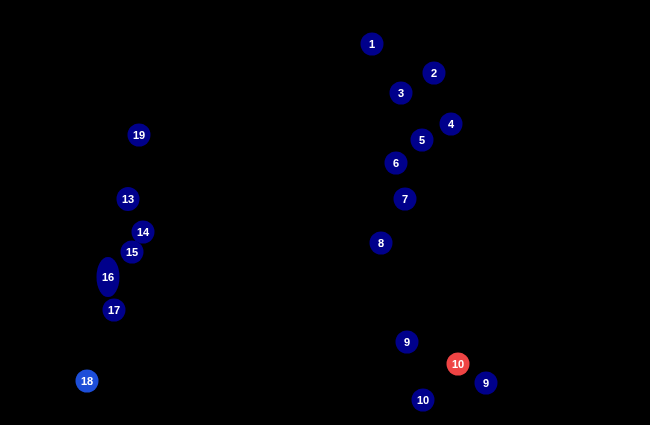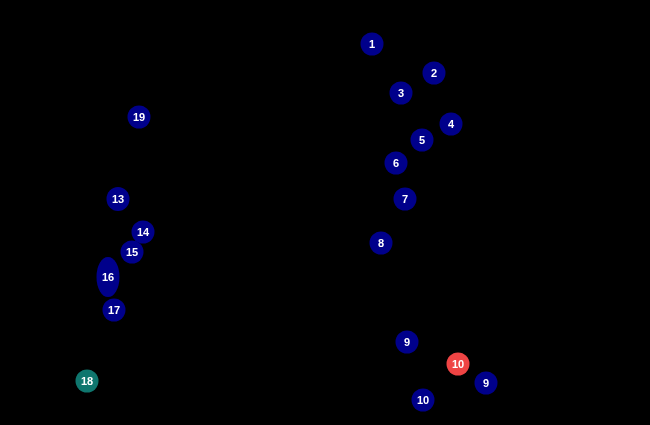--- a/index.html
+++ b/index.html
@@ -44,20 +44,20 @@
     <div class="node" style="left: 401px; top: 93px; width: 23px; height: 23px; background: rgb(0, 0, 139); color: rgb(255, 255, 255);">3</div>
     <div class="node" style="left: 451px; top: 124px; width: 23px; height: 23px; background: rgb(0, 0, 139); color: rgb(255, 255, 255);">4</div>
     <div class="node" style="left: 422px; top: 140px; width: 23px; height: 23px; background: rgb(0, 0, 139); color: rgb(255, 255, 255);">5</div>
     <div class="node" style="left: 396px; top: 163px; width: 23px; height: 23px; background: rgb(0, 0, 139); color: rgb(255, 255, 255);">6</div>
     <div class="node" style="left: 405px; top: 199px; width: 23px; height: 23px; background: rgb(0, 0, 139); color: rgb(255, 255, 255);">7</div>
     <div class="node" style="left: 381px; top: 243px; width: 23px; height: 23px; background: rgb(0, 0, 139); color: rgb(255, 255, 255);">8</div>
     <div class="node" style="left: 407px; top: 342px; width: 23px; height: 23px; background: rgb(0, 0, 139); color: rgb(255, 255, 255);">9</div>
     <div class="node" style="left: 458px; top: 364px; width: 23px; height: 23px; background: #ef4444; color: rgb(255, 255, 255);">10</div>
     <div class="node" style="left: 486px; top: 383px; width: 23px; height: 23px; background: rgb(0, 0, 139); color: rgb(255, 255, 255);">9</div>
     <div class="node" style="left: 423px; top: 400px; width: 23px; height: 23px; background: rgb(0, 0, 139); color: rgb(255, 255, 255);">10</div>
-    <div class="node" style="left: 118px; top: 199px; width: 23px; height: 24px; background: rgb(0, 0, 139); color: rgb(255, 255, 255);">13</div>
+    <div class="node" style="left: 128px; top: 199px; width: 23px; height: 24px; background: rgb(0, 0, 139); color: rgb(255, 255, 255);">13</div>
     <div class="node" style="left: 107px; top: 232px; width: 23px; height: 23px; background: rgb(0, 0, 139); color: rgb(255, 255, 255); margin-left: 36px;">14</div>
     <div class="node" style="left: 132px; top: 252px; width: 23px; height: 23px; background: rgb(0, 0, 139); color: rgb(255, 255, 255);">15</div>
     <div class="node" style="left: 108px; top: 277px; width: 23px; height: 40px; background: rgb(0, 0, 139); color: rgb(255, 255, 255);">16</div>
     <div class="node" style="left: 114px; top: 310px; width: 23px; height: 23px; background: rgb(0, 0, 139); color: rgb(255, 255, 255);">17</div>
-    <div class="node" style="left: 87px; top: 381px; width: 23px; height: 23px; background: #0f766e; color: rgb(255, 255, 255);">18</div>
-    <div class="node" style="left: 139px; top: 117px; width: 23px; height: 23px; background: rgb(0, 0, 139); color: rgb(255, 255, 255);">19</div>
+    <div class="node" style="left: 87px; top: 381px; width: 23px; height: 23px; background: #1d4ed8; color: rgb(255, 255, 255);">18</div>
+    <div class="node" style="left: 139px; top: 135px; width: 23px; height: 23px; background: rgb(0, 0, 139); color: rgb(255, 255, 255);">19</div>
   </div>
 
 </body></html>

